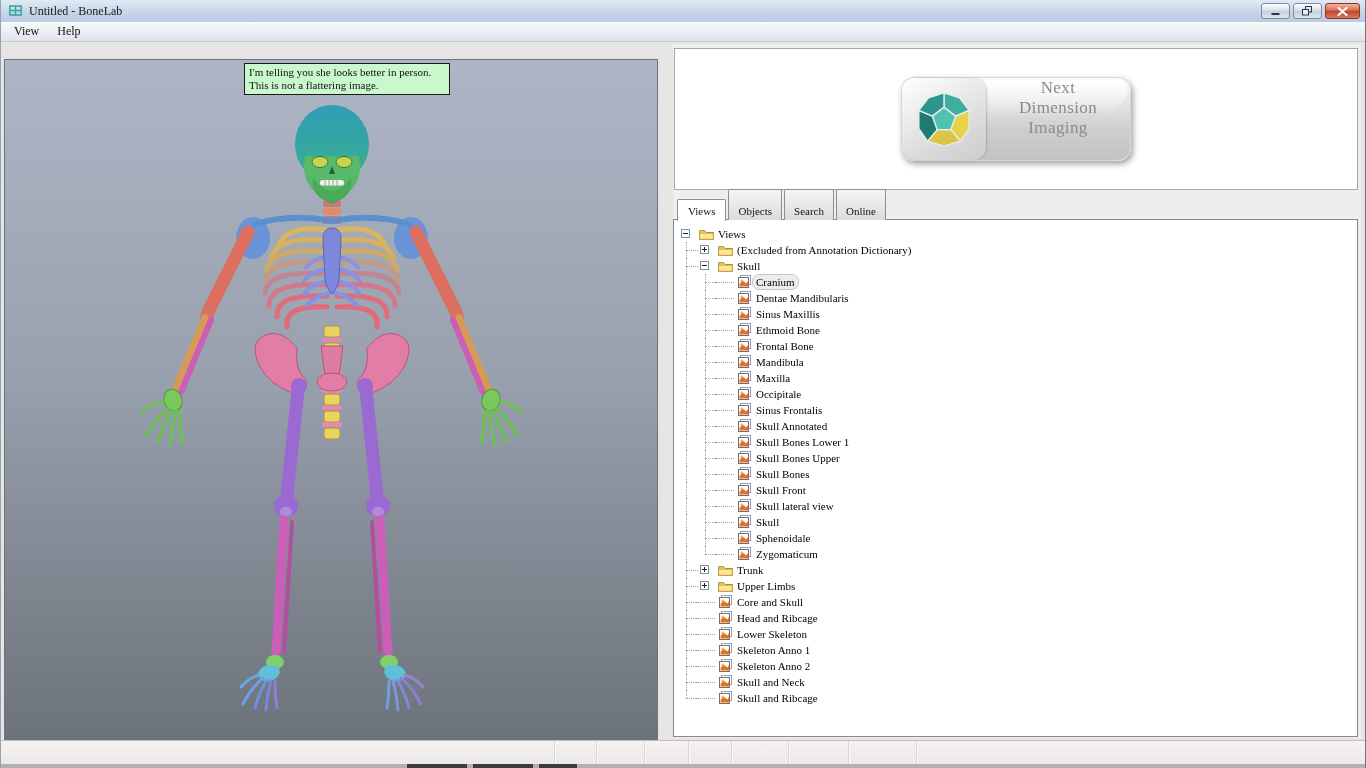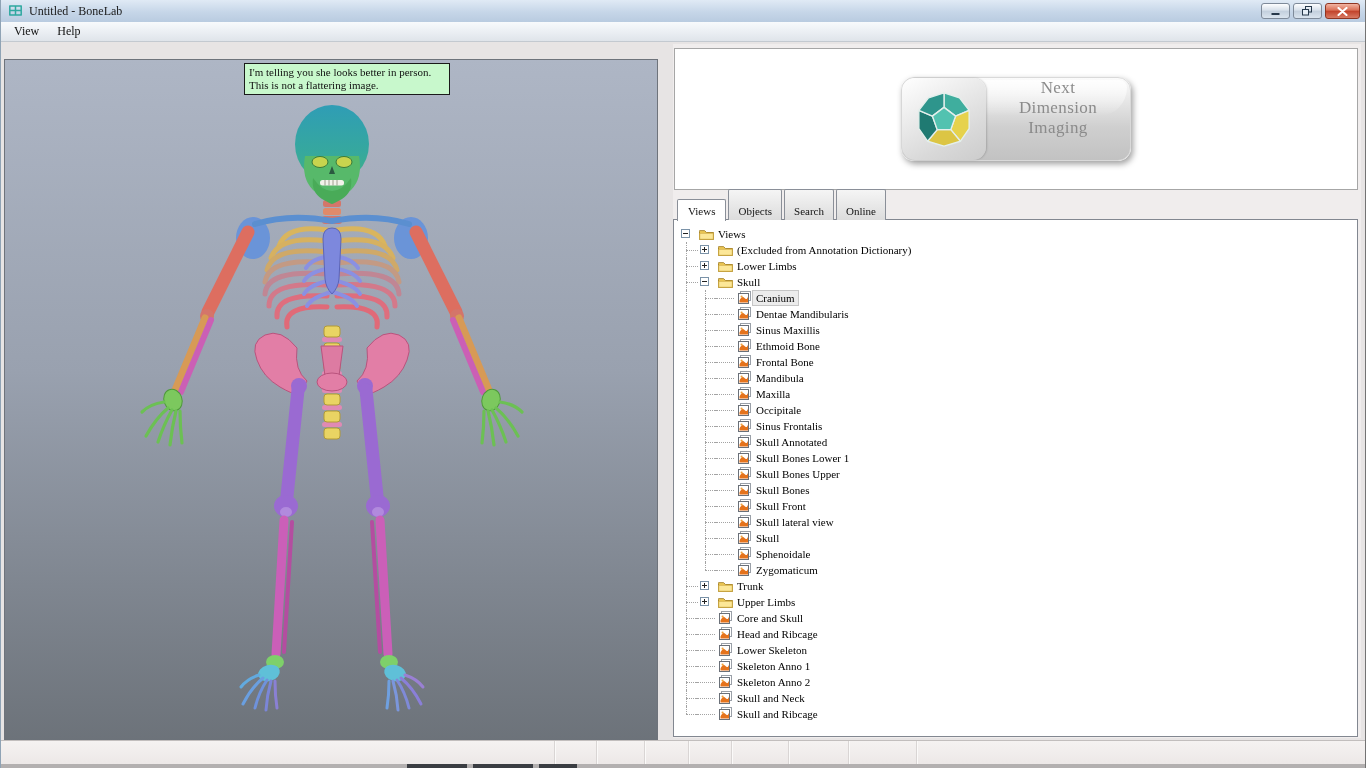--- a/index.html
+++ b/index.html
@@ -59,21 +59,21 @@
   .gv::before,.tee::before{content:"";position:absolute;left:8px;top:0;height:16px;border-left:1px dotted #a3a3a3;}
   .elb::before{content:"";position:absolute;left:8px;top:0;height:8px;border-left:1px dotted #a3a3a3;}
   .tee::after,.elb::after{content:"";position:absolute;left:8px;right:-1px;top:8px;border-top:1px dotted #a3a3a3;}
   .stub::after{content:"";position:absolute;left:-1px;right:1px;top:8px;border-top:1px dotted #a3a3a3;}
   .exp{position:absolute;left:3px;top:3px;width:9px;height:9px;border:1px solid #7a92a8;
     background:#fff;box-sizing:border-box;}
   .exp::before{content:"";position:absolute;left:1px;top:3px;width:5px;height:1px;background:#222;}
   .exp.plus::after{content:"";position:absolute;left:3px;top:1px;width:1px;height:5px;background:#222;}
   .ticon{width:18px;height:16px;flex:none;display:flex;align-items:center;justify-content:center;}
   .tlabel{font-size:11px;color:#000;padding:1px 3px;white-space:nowrap;}
-  .tlabel.sel{background:#ececec;outline:1px solid #c6c6c6;}
+  .tlabel.sel{background:#ececec;outline:1px solid #c6c6c6;border-radius:6px;}
   
   #statusbar{position:absolute;left:0;top:740px;width:100%;height:24px;
     background:linear-gradient(#f5f2f1,#ece8e7);border-top:1px solid #c2bebd;}
   .sep{position:absolute;top:0;bottom:0;width:1px;background:#d9d5d4;box-shadow:1px 0 0 #fbfaf9;}
   #taskstrip{position:absolute;left:0;bottom:0;width:100%;height:4px;background:#b3b0b0;}
   .tseg{position:absolute;bottom:0;height:4px;width:60px;background:#3a3d42;}
   #splitter{position:absolute;left:657px;top:44px;width:15px;height:694px;}
 </style>
 </head>
 <body>
@@ -326,33 +326,20 @@
             <svg width="15" height="13" viewBox="0 0 15 13">
               <path d="M0.5,3.5 v8 h14 v-7 h-7.2 l-1.6,-1.8 h-5.2 z" fill="#f3cf5a" stroke="#a8862e"></path>
               <path d="M0.7,5.2 h13.6 v6.1 h-13.6 z" fill="#fce798" stroke="#caa53c" stroke-width="0.8"></path>
             </svg>
           </span>
           <span class="tlabel">(Excluded from Annotation Dictionary)</span>
         </div>
         <div class="trow">
           <span class="cell tee"></span>
           <span class="cell">
-            <span class="exp plus"></span>
-          </span>
-          <span class="ticon">
-            <svg width="15" height="13" viewBox="0 0 15 13">
-              <path d="M0.5,3.5 v8 h14 v-7 h-7.2 l-1.6,-1.8 h-5.2 z" fill="#f3cf5a" stroke="#a8862e"></path>
-              <path d="M0.7,5.2 h13.6 v6.1 h-13.6 z" fill="#fce798" stroke="#caa53c" stroke-width="0.8"></path>
-            </svg>
-          </span>
-          <span class="tlabel">Lower Limbs</span>
-        </div>
-        <div class="trow">
-          <span class="cell tee"></span>
-          <span class="cell">
             <span class="exp"></span>
           </span>
           <span class="ticon">
             <svg width="15" height="13" viewBox="0 0 15 13">
               <path d="M0.5,3.5 v8 h14 v-7 h-7.2 l-1.6,-1.8 h-5.2 z" fill="#f3cf5a" stroke="#a8862e"></path>
               <path d="M0.7,5.2 h13.6 v6.1 h-13.6 z" fill="#fce798" stroke="#caa53c" stroke-width="0.8"></path>
             </svg>
           </span>
           <span class="tlabel">Skull</span>
         </div>

